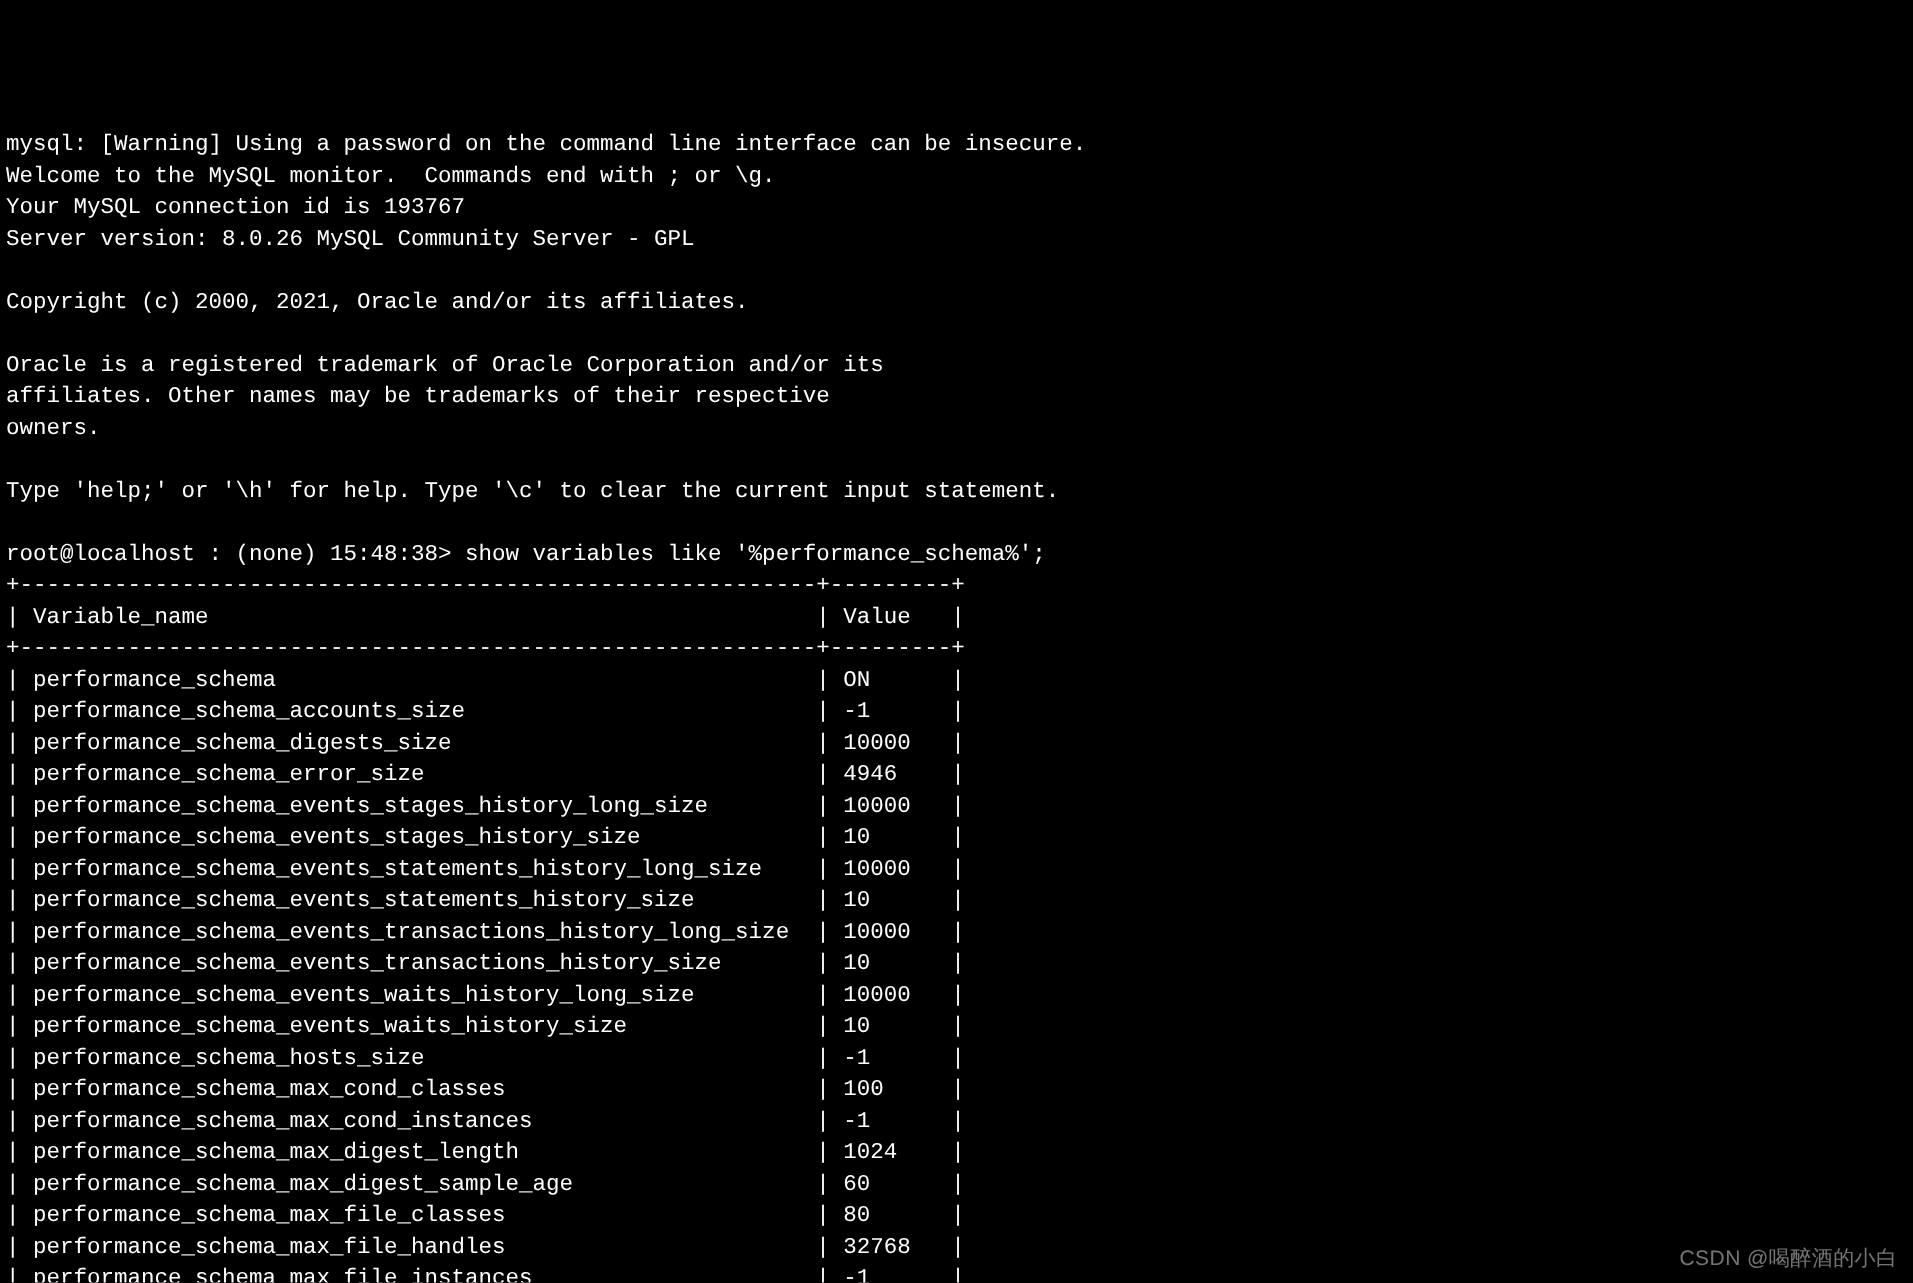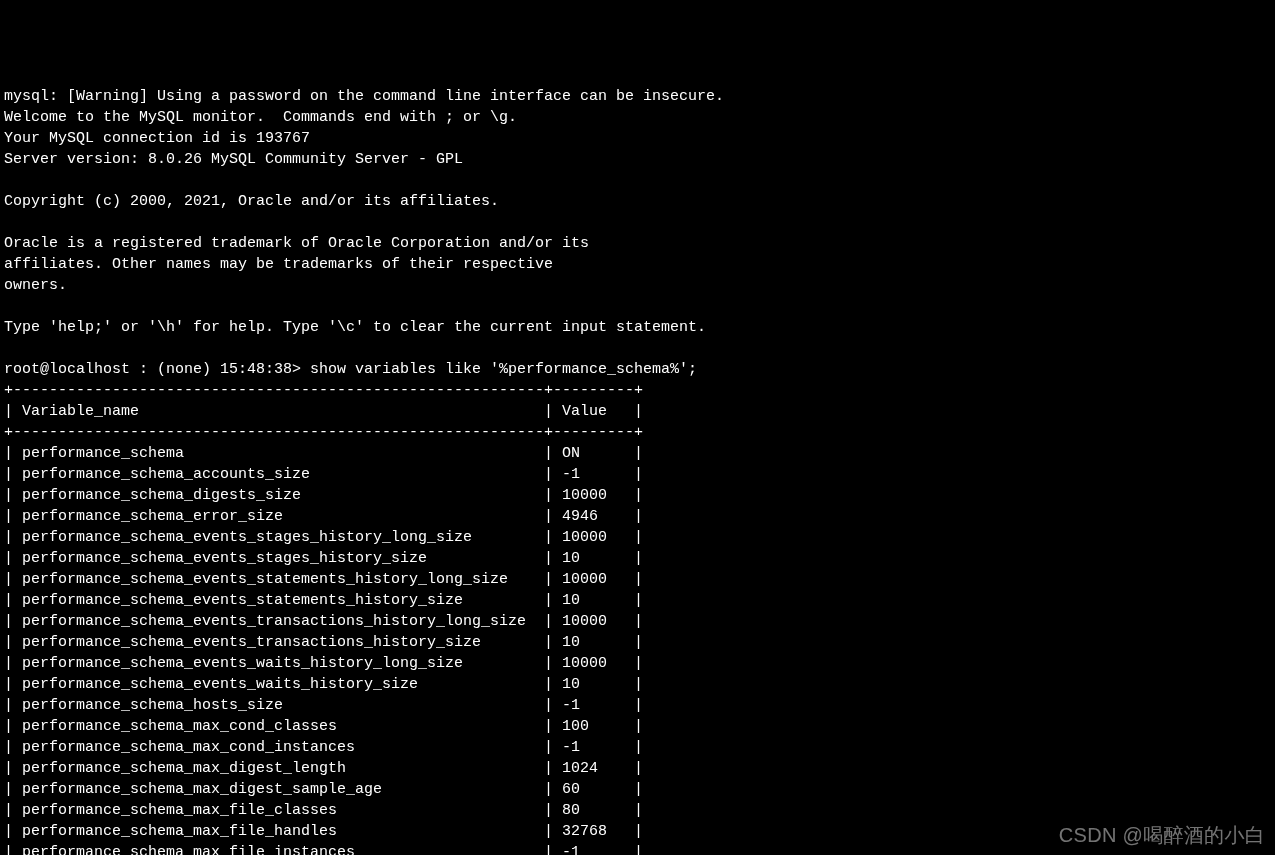--- a/index.html
+++ b/index.html
@@ -19,21 +19,21 @@
   }
   .terminal {
     white-space: pre;
   }
   .watermark {
     position: absolute;
     bottom: 6px;
     right: 10px;
     color: rgba(255,255,255,0.45);
     font-family: sans-serif;
-    font-size: 20px;
+    font-size: 14px;
     letter-spacing: 0.3px;
   }
 </style>
 </head>
 <body>
 
 
 
 <div class="terminal"><span id="header-block">mysql: [Warning] Using a password on the command line interface can be insecure.
 Welcome to the MySQL monitor.  Commands end with ; or \g.

